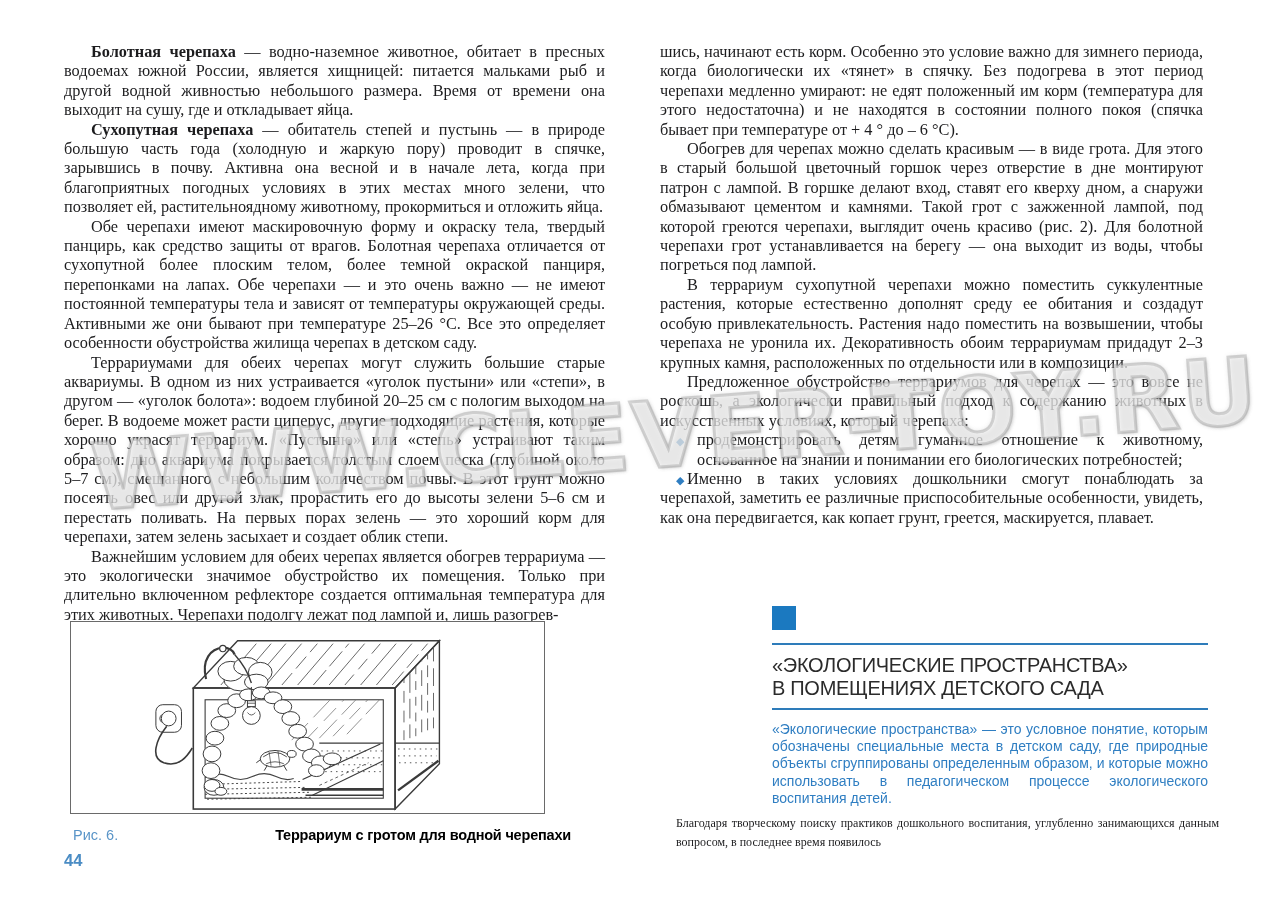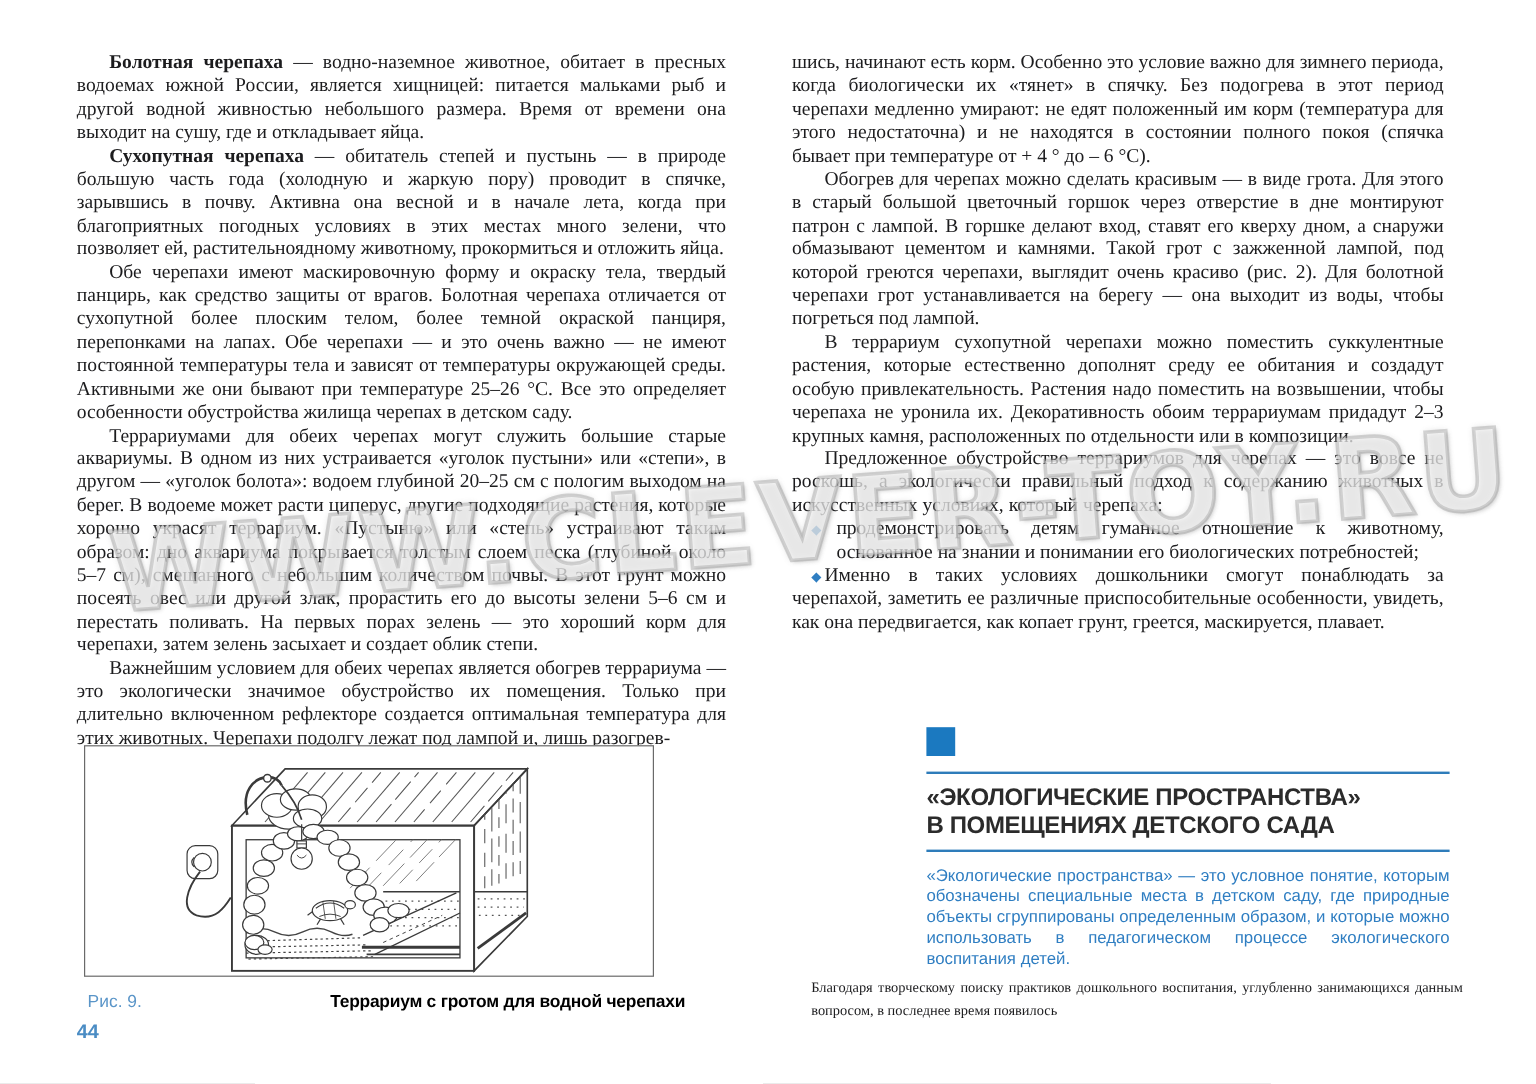--- a/index.html
+++ b/index.html
@@ -29,21 +29,21 @@
   .fig-caption{font-weight:bold;color:#000000;letter-spacing:-0.2px;}
   .pagenum{position:absolute;font-family:"Liberation Sans",sans-serif;
     font-weight:bold;font-size:16.5px;color:#4a8cc4;text-align:left;}
   .pn-left{left:64px;top:851px;width:512px;}
   .pn-right{left:676px;top:857px;width:540px;}
   
   .section{position:absolute;left:772px;top:606px;width:436px;
     font-family:"Liberation Sans",sans-serif;}
   .sq{width:24px;height:24px;background:#1b79c0;}
   .rule{height:2px;background:#2e7cba;margin-top:13px;}
-  .sec-title{margin:9px 0 8px 0;font-weight:bold;font-size:20px;
+  .sec-title{margin:9px 0 8px 0;font-weight:normal;font-size:20px;
     line-height:23px;color:#2b2b2b;letter-spacing:-0.3px;}
   .rule2{height:2px;background:#2e7cba;}
   .sec-intro{margin-top:11px;color:#2f7ec2;font-size:14px;
     line-height:17.2px;text-align:justify;}
   .closing{position:absolute;left:676px;top:814px;width:543px;
     font-size:12px;line-height:19.4px;text-align:justify;}
   
   .watermark{
     position:absolute;left:90px;top:382px;width:1140px;text-align:center;
     font-family:"DejaVu Sans",sans-serif;font-weight:bold;font-size:92px;
@@ -215,21 +215,21 @@
       <g stroke="#3a3a3a" fill="#fff">
         <rect x="84" y="84" width="26" height="28" rx="7"></rect>
         <circle cx="97" cy="98" r="7.5"></circle>
         <path d="M90,94 q-4,4 0,8" fill="none"></path>
         <path d="M95,106 C84,120 78,138 92,143 C108,148 116,136 121,128" fill="none" stroke-width="1.6"></path>
       </g>
     </svg>
   </div>
 
   <div class="caption-row">
-    <span class="fig-label">Рис. 9.</span>
+    <span class="fig-label">Рис. 6.</span>
     <span class="fig-caption">Террариум с гротом для водной черепахи</span>
   </div>
 
   <div class="pagenum pn-left">44</div>
 
   <div class="col col-right">
     <p>шись, начинают есть корм. Особенно это условие важно для зимнего периода, когда биологически их «тянет» в спячку. Без подогрева в этот период черепахи медленно умирают: не едят положенный им корм (температура для этого недостаточна) и не находятся в состоянии полного покоя (спячка бывает при температуре от + 4 ° до – 6 °С).</p>
     <p class="ind">Обогрев для черепах можно сделать красивым — в виде грота. Для этого в старый большой цветочный горшок через отверстие в дне монтируют патрон с лампой. В горшке делают вход, ставят его кверху дном, а снаружи обмазывают цементом и камнями. Такой грот с зажженной лампой, под которой греются черепахи, выглядит очень красиво (рис. 2). Для болотной черепахи грот устанавливается на берегу — она выходит из воды, чтобы погреться под лампой.</p>
     <p class="ind">В террариум сухопутной черепахи можно поместить суккулентные растения, которые естественно дополнят среду ее обитания и создадут особую привлекательность. Растения надо поместить на возвышении, чтобы черепаха не уронила их. Декоративность обоим террариумам придадут 2–3 крупных камня, расположенных по отдельности или в композиции.</p>
     <p class="ind">Предложенное обустройство террариумов для черепах — это вовсе не роскошь, а экологически правильный подход к содержанию животных в искусственных условиях, который черепаха:</p>

